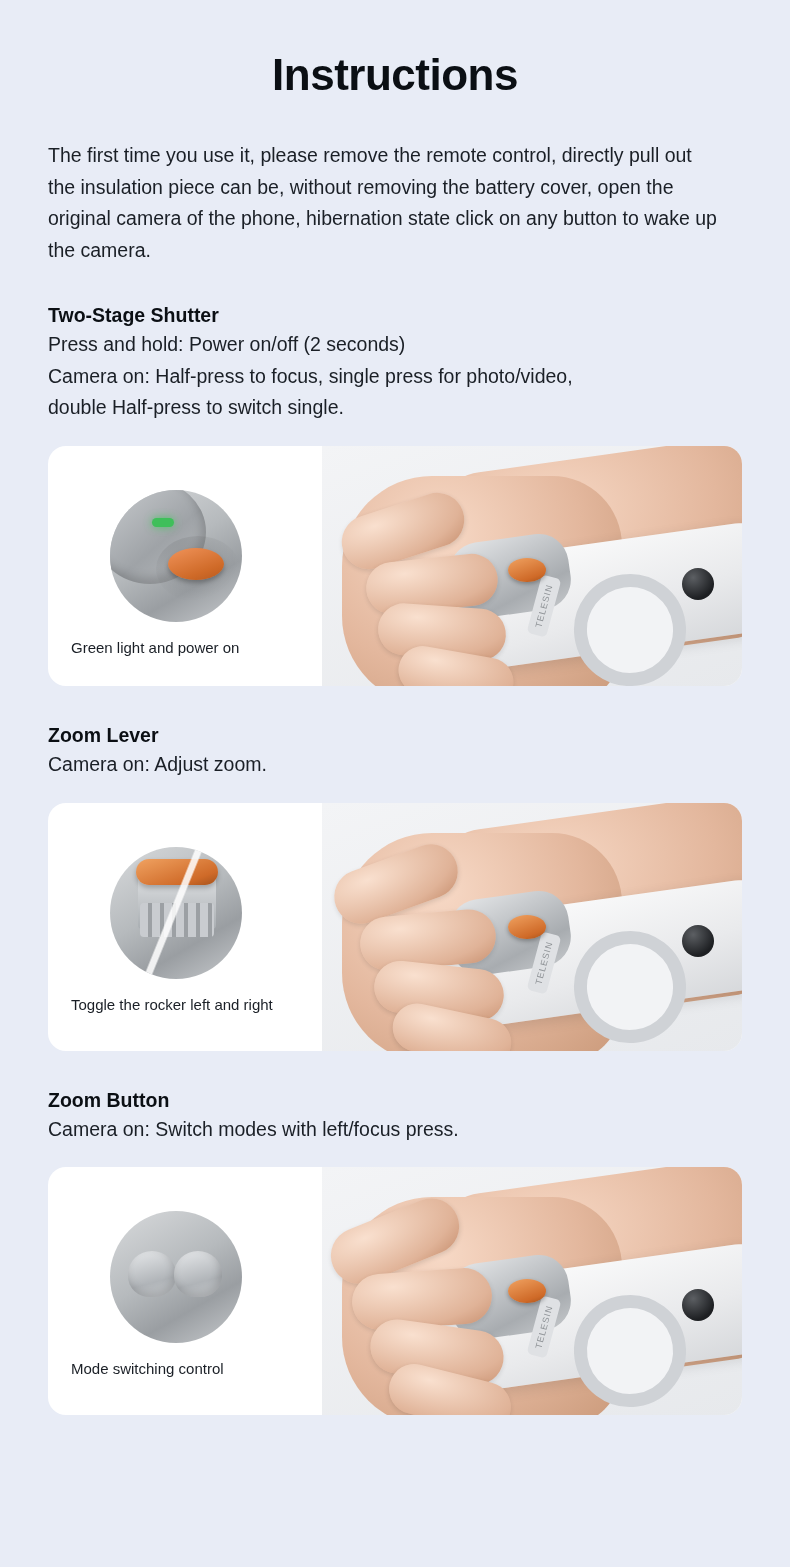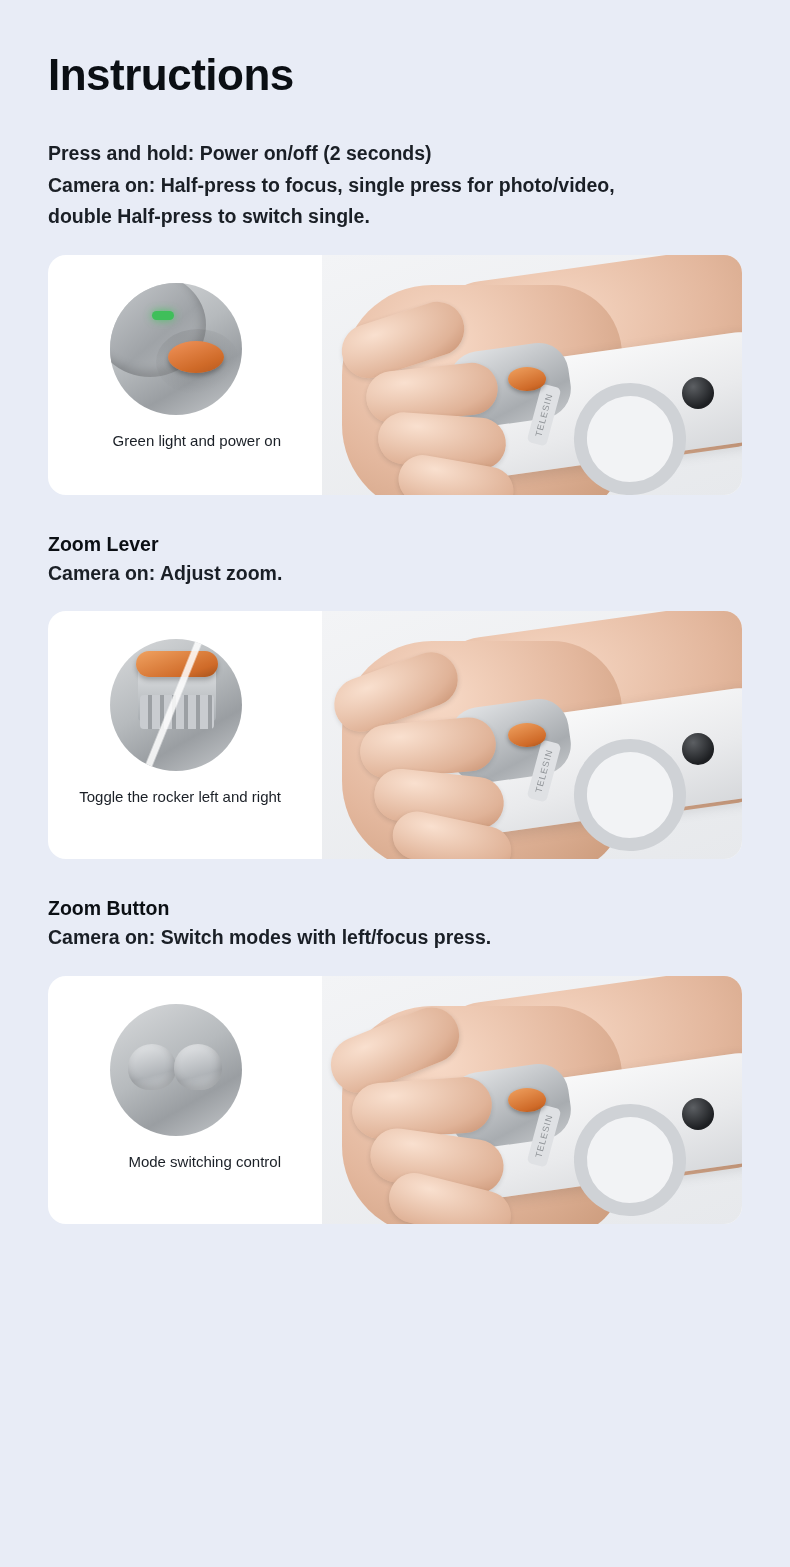--- a/index.html
+++ b/index.html
@@ -15,20 +15,21 @@
     color: #111418;
     overflow: hidden;
   }
   .page {
     position: relative;
     width: 790px;
     height: 1567px;
     padding: 0 48px;
   }
   .title {
+    text-align: center;
     font-size: 44px;
     font-weight: bold;
     letter-spacing: -0.5px;
     margin: 0;
     padding-top: 50px;
     color: #0b0f14;
   }
   .intro {
     margin-top: 40px;
     font-size: 19.5px;
@@ -41,39 +42,38 @@
     font-size: 19.5px;
     font-weight: bold;
     color: #0b0f14;
     margin: 0 0 2px 0;
   }
   .section-line {
     font-size: 19.5px;
     line-height: 1.62;
     color: #1a1f26;
     margin: 0;
-    font-weight: bold;
   }
   .card {
     margin-top: 22px;
     background: #ffffff;
     border-radius: 18px;
     height: 240px;
     position: relative;
     overflow: hidden;
   }
   .card.tall { height: 248px; }
 
   
   .detail {
     position: absolute;
     left: 62px;
-    top: 28px;
+    top: 44px;
     width: 132px;
-    text-align: right;
+    text-align: left;
   }
   .circle {
     width: 132px;
     height: 132px;
     border-radius: 50%;
     position: relative;
     overflow: hidden;
     background: linear-gradient(150deg,#d8dadc 0%,#b6babd 45%,#9a9ea2 70%,#c8cbce 100%);
     margin: 0 auto;
   }
@@ -283,22 +283,24 @@
     line-height: 20px;
   }
 </style>
 </head>
 <body>
 
 <div class="page">
 
   <h1 class="title">Instructions</h1>
 
+  <p class="intro">The first time you use it, please remove the remote control, directly pull out the insulation piece can be, without removing the battery cover, open the original camera of the phone, hibernation state click on any button to wake up the camera.</p>
 
   <div class="section">
+    <div class="section-heading">Two-Stage Shutter</div>
     <p class="section-line">Press and hold: Power on/off (2 seconds)</p>
     <p class="section-line">Camera on: Half-press to focus, single press for photo/video,</p>
     <p class="section-line">double Half-press to switch single.</p>
 
     <div class="card">
       <div class="detail">
         <div class="circle">
           <div class="sh-knob"></div>
           <div class="sh-shadow"></div>
           <div class="sh-led"></div>

